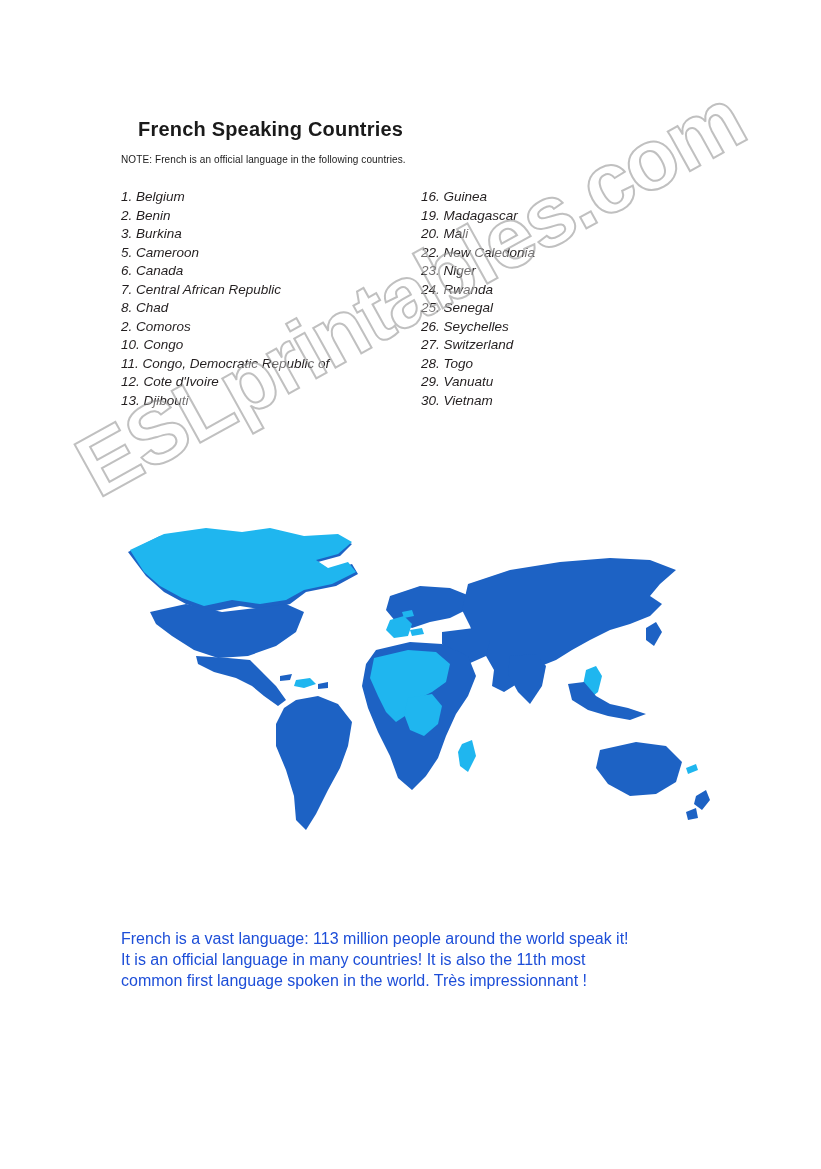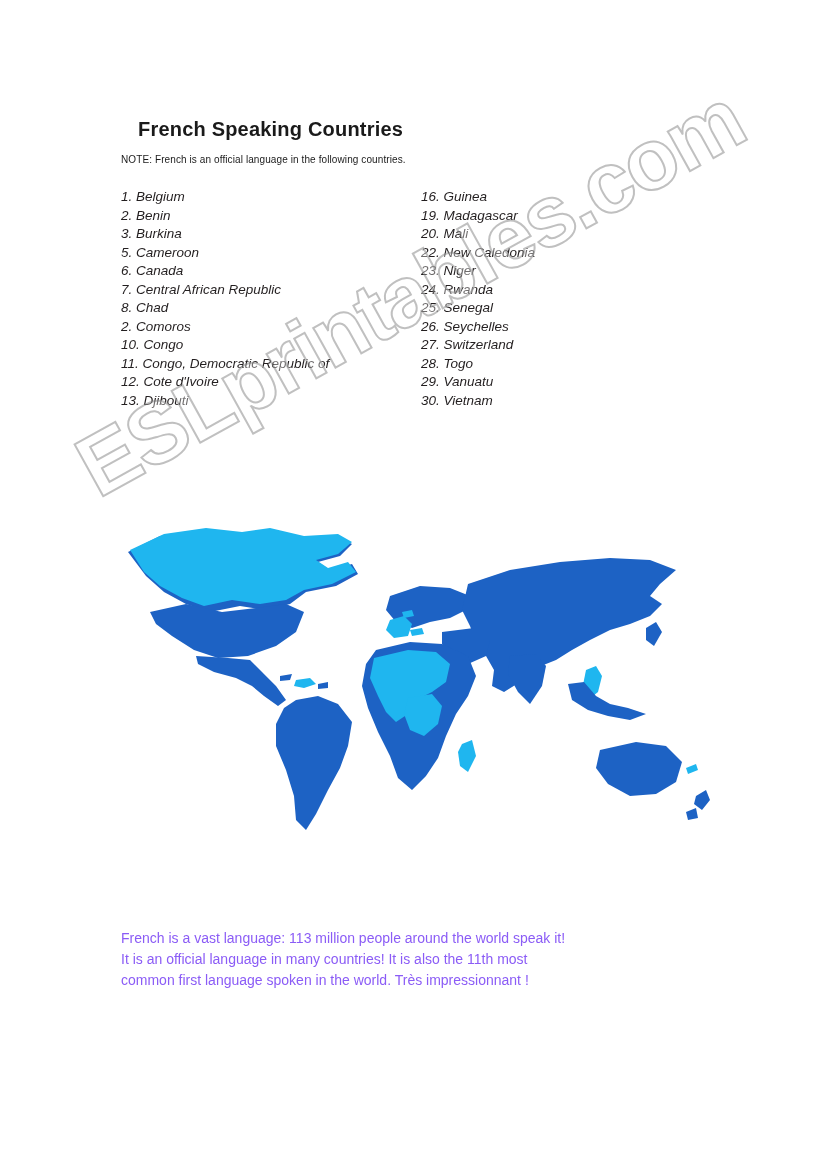--- a/index.html
+++ b/index.html
@@ -90,23 +90,23 @@
     font-family: "Liberation Sans", sans-serif;
     white-space: nowrap;
   }
 
   
   .footer {
     position: absolute;
     left: 121px;
     top: 928px;
     width: 600px;
-    font-size: 14px;
+    font-size: 16px;
     line-height: 21px;
-    color: #8b5cf6;
+    color: #1d4ed8;
   }
   .footer .it { }
 </style>
 </head>
 <body>
 
 <div class="page">
 
   <div class="title">French Speaking Countries</div>
   <div class="note">NOTE: French is an official language in the following countries.</div>

